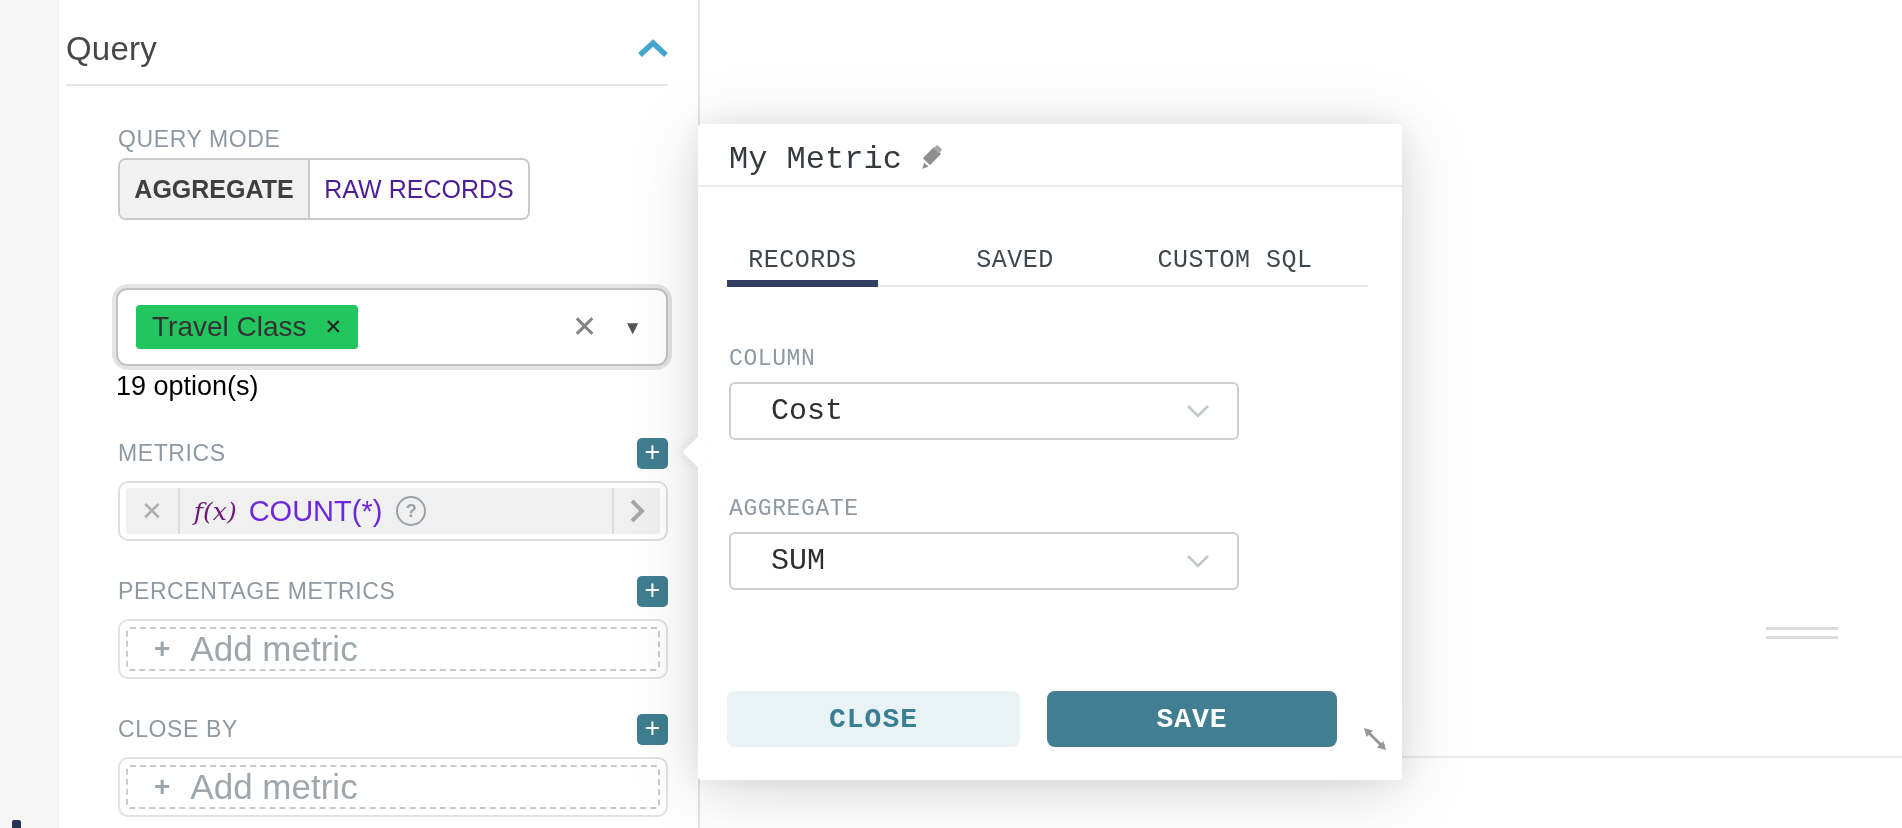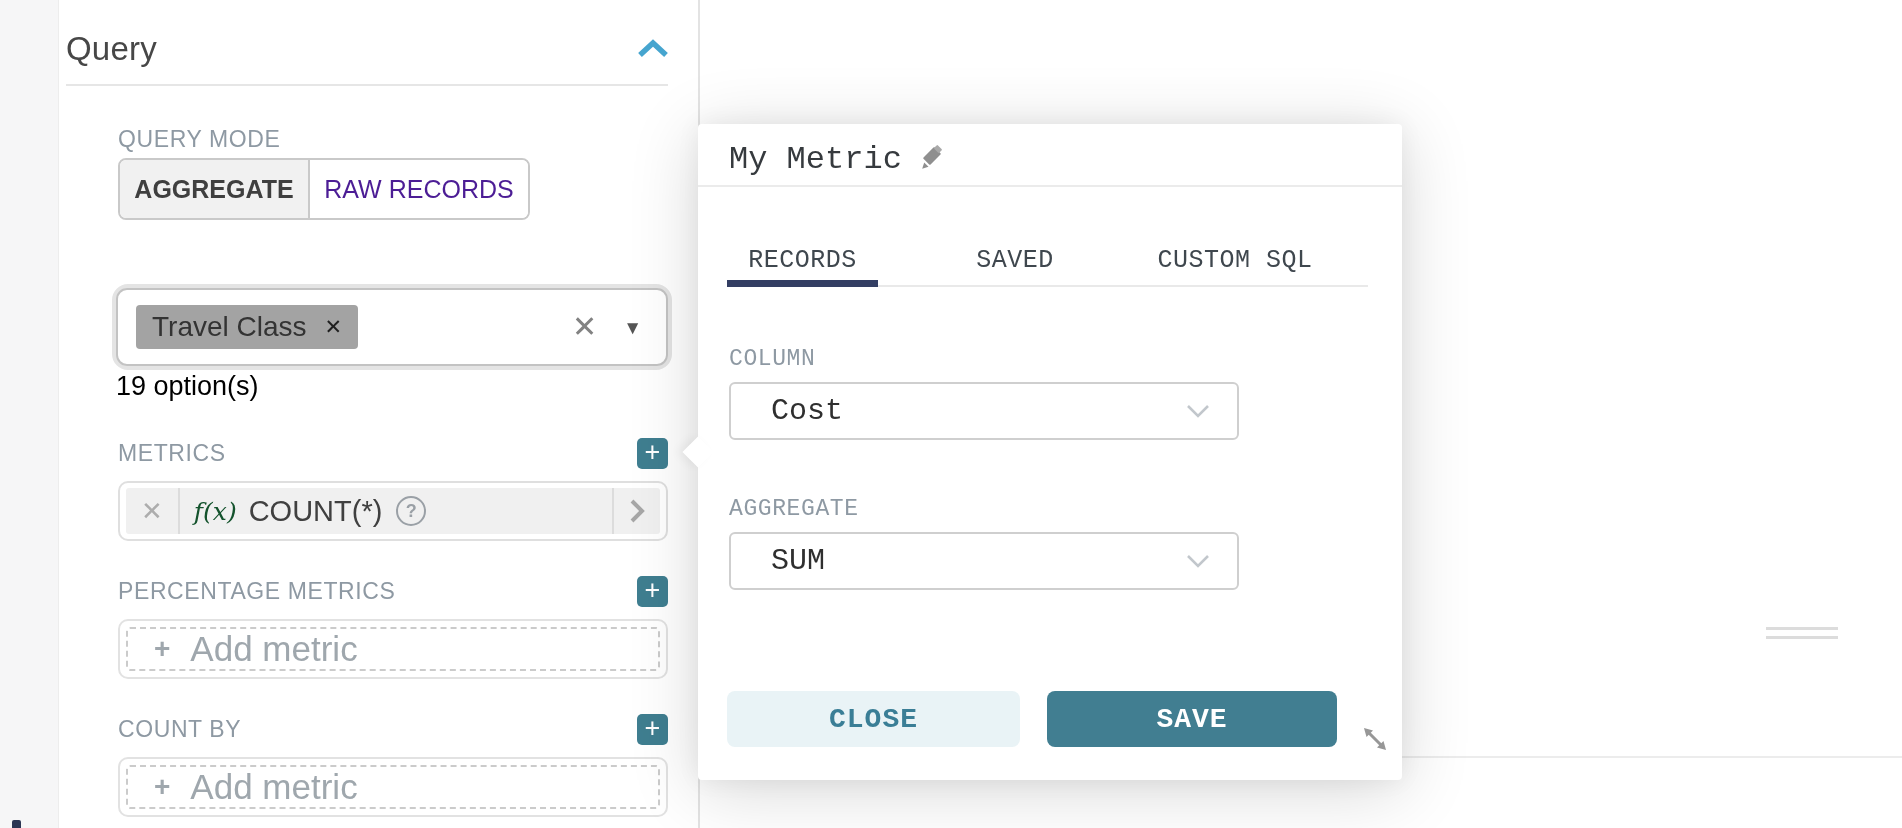--- a/index.html
+++ b/index.html
@@ -23,36 +23,36 @@
 
   
   .segmented{left:118px;top:158px;width:408px;height:58px;display:flex;border:2px solid #c9c9c9;border-radius:8px;overflow:hidden;background:#fff;}
   .seg{display:flex;align-items:center;justify-content:center;font-size:25px;cursor:pointer;}
   .seg.active{width:188px;background:#f1f1f1;border-right:2px solid #c9c9c9;color:#3f3f3f;font-weight:bold;}
   .seg.inactive{flex:1;color:#4c1d95;background:#fff;}
 
   
   .gb-outer{left:112px;top:284px;width:560px;height:86px;border:4px solid #e4e4e4;border-radius:16px;background:#fff;box-sizing:border-box;}
   .gb-inner{position:absolute;inset:0;border:2px solid #c3c3c3;border-radius:11px;display:flex;align-items:center;padding:0 18px;box-sizing:border-box;}
-  .gb-chip{display:flex;align-items:center;background:#a3a3a3;border-radius:4px;padding:6px 16px;font-size:28px;color:#333;}
+  .gb-chip{display:flex;align-items:center;background:#22c55e;border-radius:4px;padding:6px 16px;font-size:28px;color:#333;}
   .gb-chip .chip-x{margin-left:18px;font-size:21px;font-weight:bold;color:#1f1f1f;cursor:pointer;}
   .gb-clear{margin-left:auto;font-size:30px;color:#828282;cursor:pointer;line-height:1;}
   .gb-caret{margin-left:26px;margin-right:6px;font-size:19px;color:#555;cursor:pointer;line-height:1;}
   .gb-helper{left:116px;top:371px;font-size:27px;color:#000000;}
 
   
   .plus-btn{width:31px;height:31px;background:#3f7e90;border-radius:5px;color:#fff;font-size:27px;line-height:29px;text-align:center;cursor:pointer;}
 
   
   .metric-outer{left:118px;top:481px;width:550px;height:60px;border:2px solid #dfdfdf;border-radius:10px;background:#fff;box-sizing:border-box;display:flex;align-items:center;padding:0 6px;}
   .metric-chip{display:flex;align-items:center;background:#f0f0f0;border-radius:3px;height:46px;width:100%;overflow:hidden;}
   .mc-x{padding:0 15px;font-size:26px;color:#adadad;cursor:pointer;}
   .mc-div{width:2px;height:46px;background:#dcdcdc;}
-  .mc-fx{margin-left:14px;font-family:"DejaVu Serif","Liberation Serif",serif;font-style:italic;font-size:25px;color:#14532d;}
-  .mc-name{margin-left:12px;font-size:29px;color:#404040;}
+  .mc-fx{margin-left:14px;font-family:"DejaVu Serif","Liberation Serif",serif;font-style:italic;font-size:25px;color:#701a75;}
+  .mc-name{margin-left:12px;font-size:29px;color:#6d28d9;}
   .mc-help{margin-left:14px;width:26px;height:26px;border:2px solid #9aa0a6;border-radius:50%;color:#9aa0a6;font-size:18px;font-weight:bold;display:flex;align-items:center;justify-content:center;}
   .mc-spacer{flex:1;}
   .mc-chev{padding:0 12px;display:flex;align-items:center;cursor:pointer;}
 
   
   .dash-outer{left:118px;width:550px;height:60px;border:2px solid #e2e2e2;border-radius:10px;background:#fff;box-sizing:border-box;padding:6px;}
   .dash-inner{height:100%;border:2px dashed #cbcbcb;border-radius:4px;display:flex;align-items:center;padding-left:26px;box-sizing:border-box;cursor:pointer;}
   .dash-plus{font-size:28px;font-weight:bold;color:#9fa7ad;}
   .dash-text{font-size:35px;color:#9fa7ad;margin-left:20px;}
 
@@ -142,21 +142,21 @@
 
 <div class="abs sec-label" style="left:118px;top:578px;">PERCENTAGE METRICS</div>
 <div class="abs plus-btn" style="left:637px;top:576px;">+</div>
 <div class="abs dash-outer" style="top:619px;">
   <div class="dash-inner">
     <span class="dash-plus">+</span>
     <span class="dash-text">Add metric</span>
   </div>
 </div>
 
-<div class="abs sec-label" style="left:118px;top:716px;">COUNT BY</div>
+<div class="abs sec-label" style="left:118px;top:716px;">CLOSE BY</div>
 <div class="abs plus-btn" style="left:637px;top:714px;">+</div>
 <div class="abs dash-outer" style="top:757px;">
   <div class="dash-inner">
     <span class="dash-plus">+</span>
     <span class="dash-text">Add metric</span>
   </div>
 </div>
 
 <div class="abs drag-line" style="top:627px;"></div>
 <div class="abs drag-line" style="top:636px;"></div>

